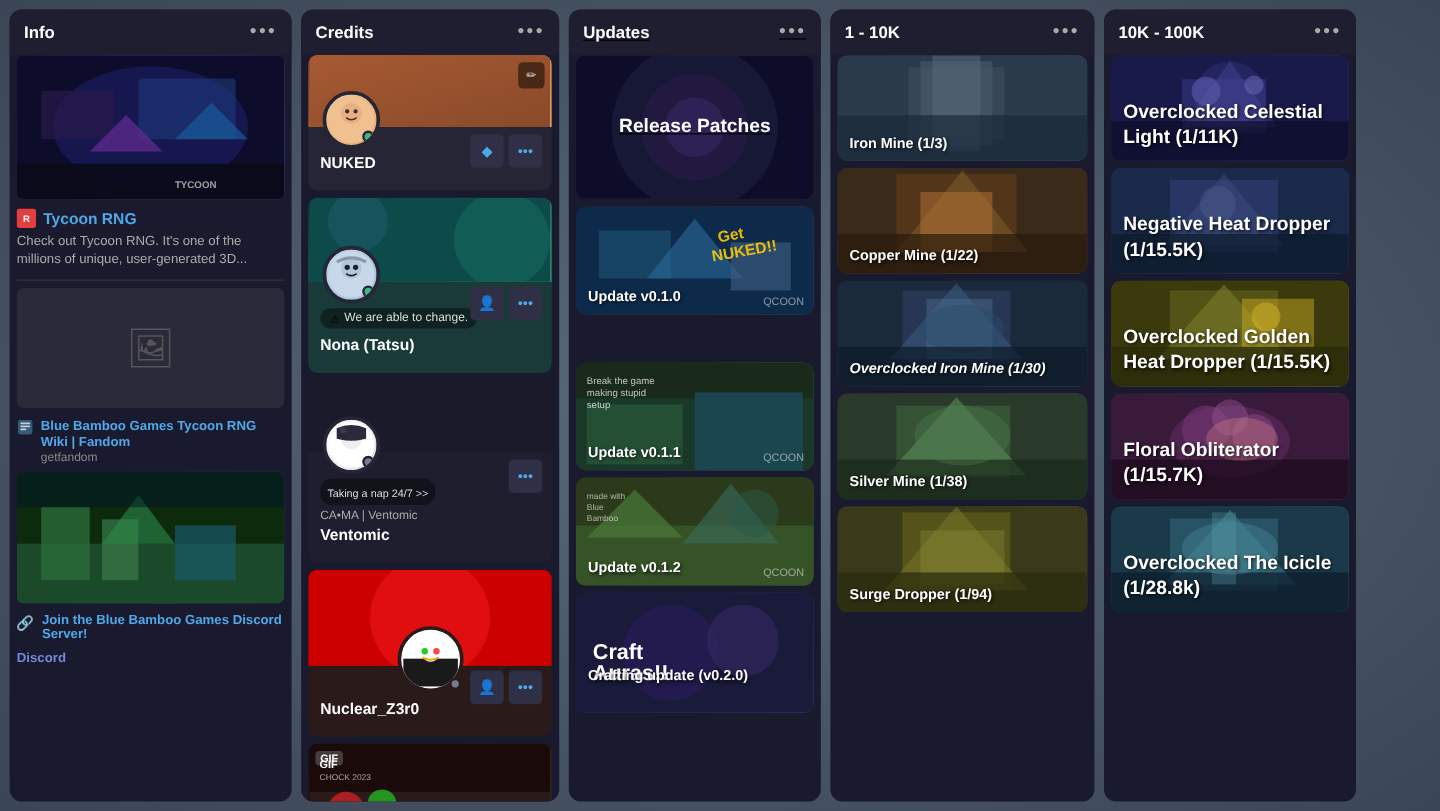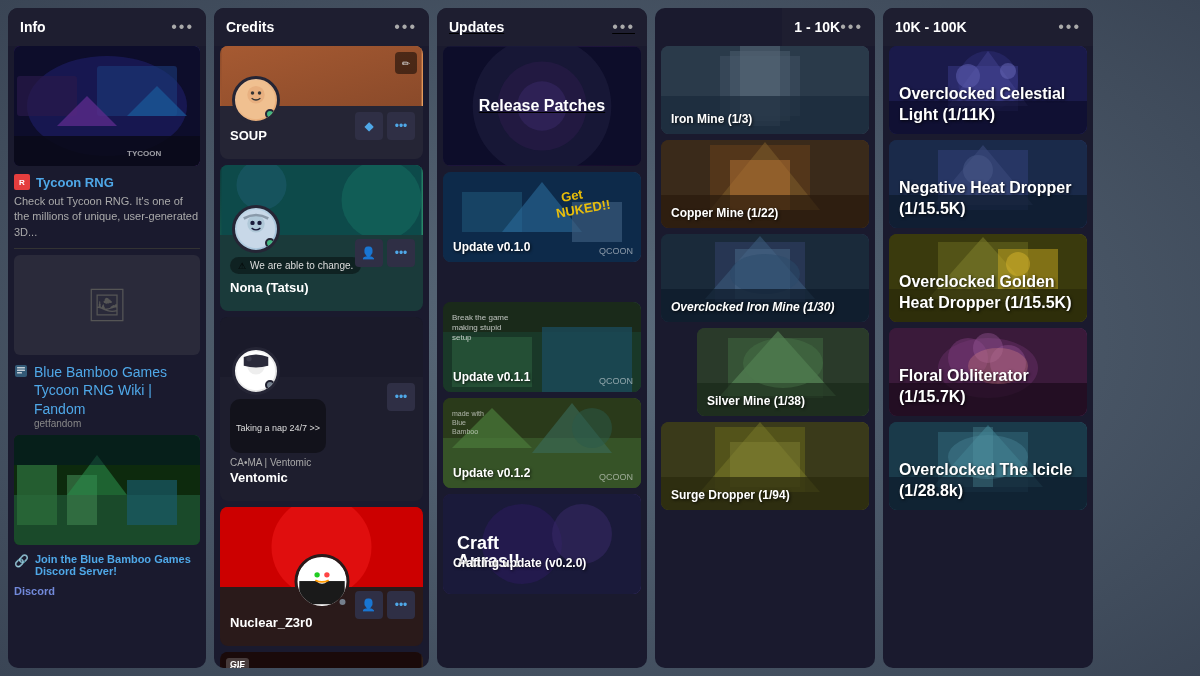--- a/index.html
+++ b/index.html
@@ -50,21 +50,21 @@
       overflow-x: hidden;
       flex: 1;
       padding: 0 6px 6px 6px;
     }
 
     .column-content::-webkit-scrollbar { width: 4px; }
     .column-content::-webkit-scrollbar-track { background: #1a1a2e; }
     .column-content::-webkit-scrollbar-thumb { background: #444; border-radius: 2px; }
 
     
-    .col-info { width: 198px; }
+    .col-info { width: 235px; }
 
     .info-image {
       width: 100%;
       height: 120px;
       background: linear-gradient(135deg, #1a1a40, #2a2a60, #8a2a8a, #1a5a8a);
       border-radius: 6px;
       margin-bottom: 8px;
       position: relative;
       overflow: hidden;
       display: flex;
@@ -145,22 +145,22 @@
     .info-link-icon {
       color: #888;
       font-size: 11px;
       margin-top: 1px;
     }
 
     .info-link-content {}
 
     .info-link-title {
       color: #4fa8e8;
-      font-size: 14px;
-      font-weight: 400;
+      font-size: 11px;
+      font-weight: 700;
       line-height: 1.3;
     }
 
     .info-link-sub {
       color: #888;
       font-size: 10px;
     }
 
     .info-image2 {
       width: 100%;
@@ -349,21 +349,21 @@
     }
 
     .credit-avatar-ventomic {
       background: linear-gradient(135deg, #ffffff, #dddddd);
       font-size: 20px;
     }
 
     .ventomic-status {
       background: rgba(0,0,0,0.4);
       border-radius: 10px;
-      padding: 18px 6px;
+      padding: 2px 6px;
       width: fit-content;
       margin-bottom: 4px;
     }
 
     .ventomic-status-text {
       color: #dddddd;
       font-size: 9px;
     }
 
     .credit-sub-name {
@@ -484,34 +484,34 @@
 
     .update-watermark {
       position: absolute;
       bottom: 6px;
       right: 8px;
       color: rgba(255,255,255,0.5);
       font-size: 9px;
     }
 
     
-    .col-1-10k { width: 220px; align-items: flex-end; }
+    .col-1-10k { width: 220px; }
 
     .mine-card {
       border-radius: 8px;
       margin-bottom: 6px;
       overflow: hidden;
       position: relative;
       height: 88px;
     }
 
     .mine-iron { background: linear-gradient(135deg, #2a3a4a, #3a4a5a, #4a5a6a); }
     .mine-copper { background: linear-gradient(135deg, #3a2a1a, #5a3a1a, #6a4a2a); }
     .mine-iron-oc { background: linear-gradient(135deg, #1a2a3a, #2a3a5a, #3a4a6a); font-style: italic; }
-    .mine-silver { background: linear-gradient(135deg, #2a3a2a, #3a5a3a, #4a6a4a); margin-left: 36px; }
+    .mine-silver { background: linear-gradient(135deg, #2a3a2a, #3a5a3a, #4a6a4a); }
     .mine-surge { background: linear-gradient(135deg, #3a3a1a, #5a5a1a, #6a6a2a); }
 
     .mine-label {
       position: absolute;
       bottom: 8px;
       left: 10px;
       color: #ffffff;
       font-size: 12px;
       font-weight: 600;
       text-shadow: 1px 1px 3px rgba(0,0,0,0.8);
@@ -659,21 +659,21 @@
             <div class="credit-online-dot"></div>
           </div>
         </div>
         <div class="credit-edit-btn">✏</div>
       </div>
       <div style="position:absolute;top:66px;right:8px;display:flex;gap:4px;">
         <div class="credit-action-btn">◆</div>
         <div class="credit-action-btn">•••</div>
       </div>
       <div class="credit-body">
-        <div class="credit-name">SOUP</div>
+        <div class="credit-name">NUKED</div>
       </div>
     </div>
 
     <div class="credit-card credit-card-nona" style="position:relative;">
       <div class="credit-banner credit-banner-nona">
         <svg width="100%" height="70" viewBox="0 0 200 70">
           <rect width="200" height="70" fill="#0d4a4a"></rect>
           <circle cx="160" cy="35" r="40" fill="#1a7a6a" opacity="0.4"></circle>
           <circle cx="40" cy="20" r="25" fill="#2a6a8a" opacity="0.3"></circle>
         </svg>

